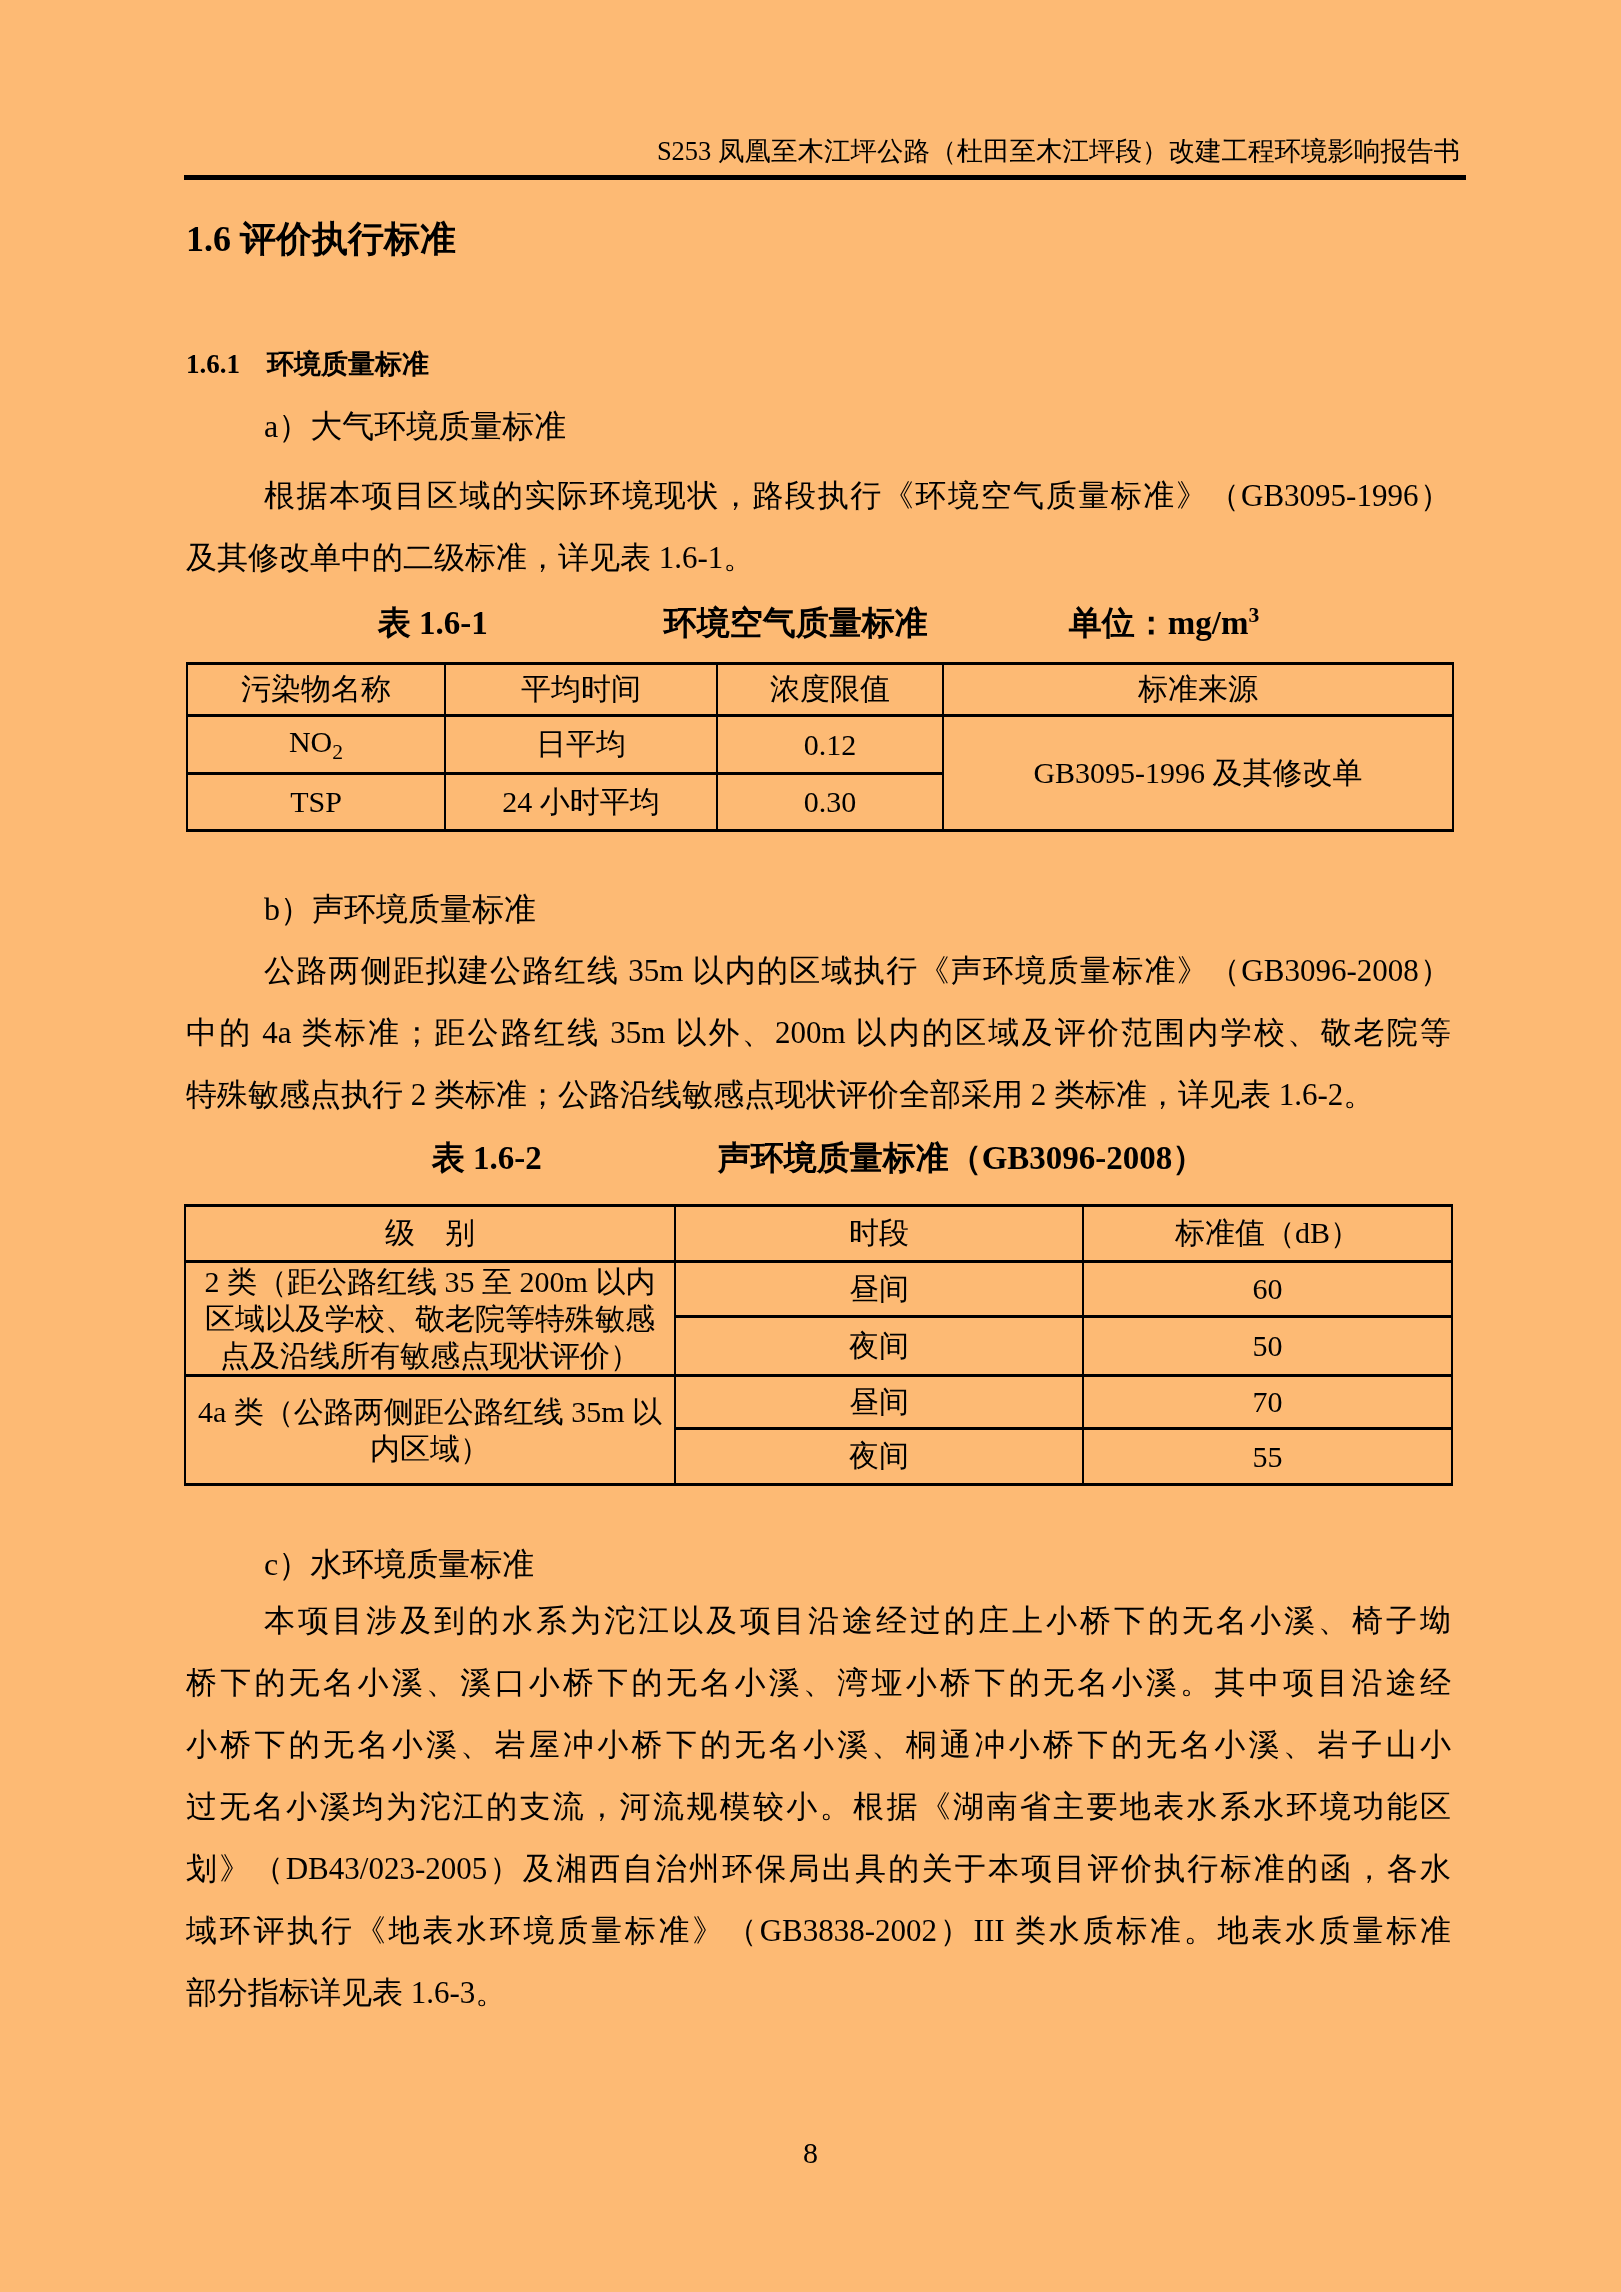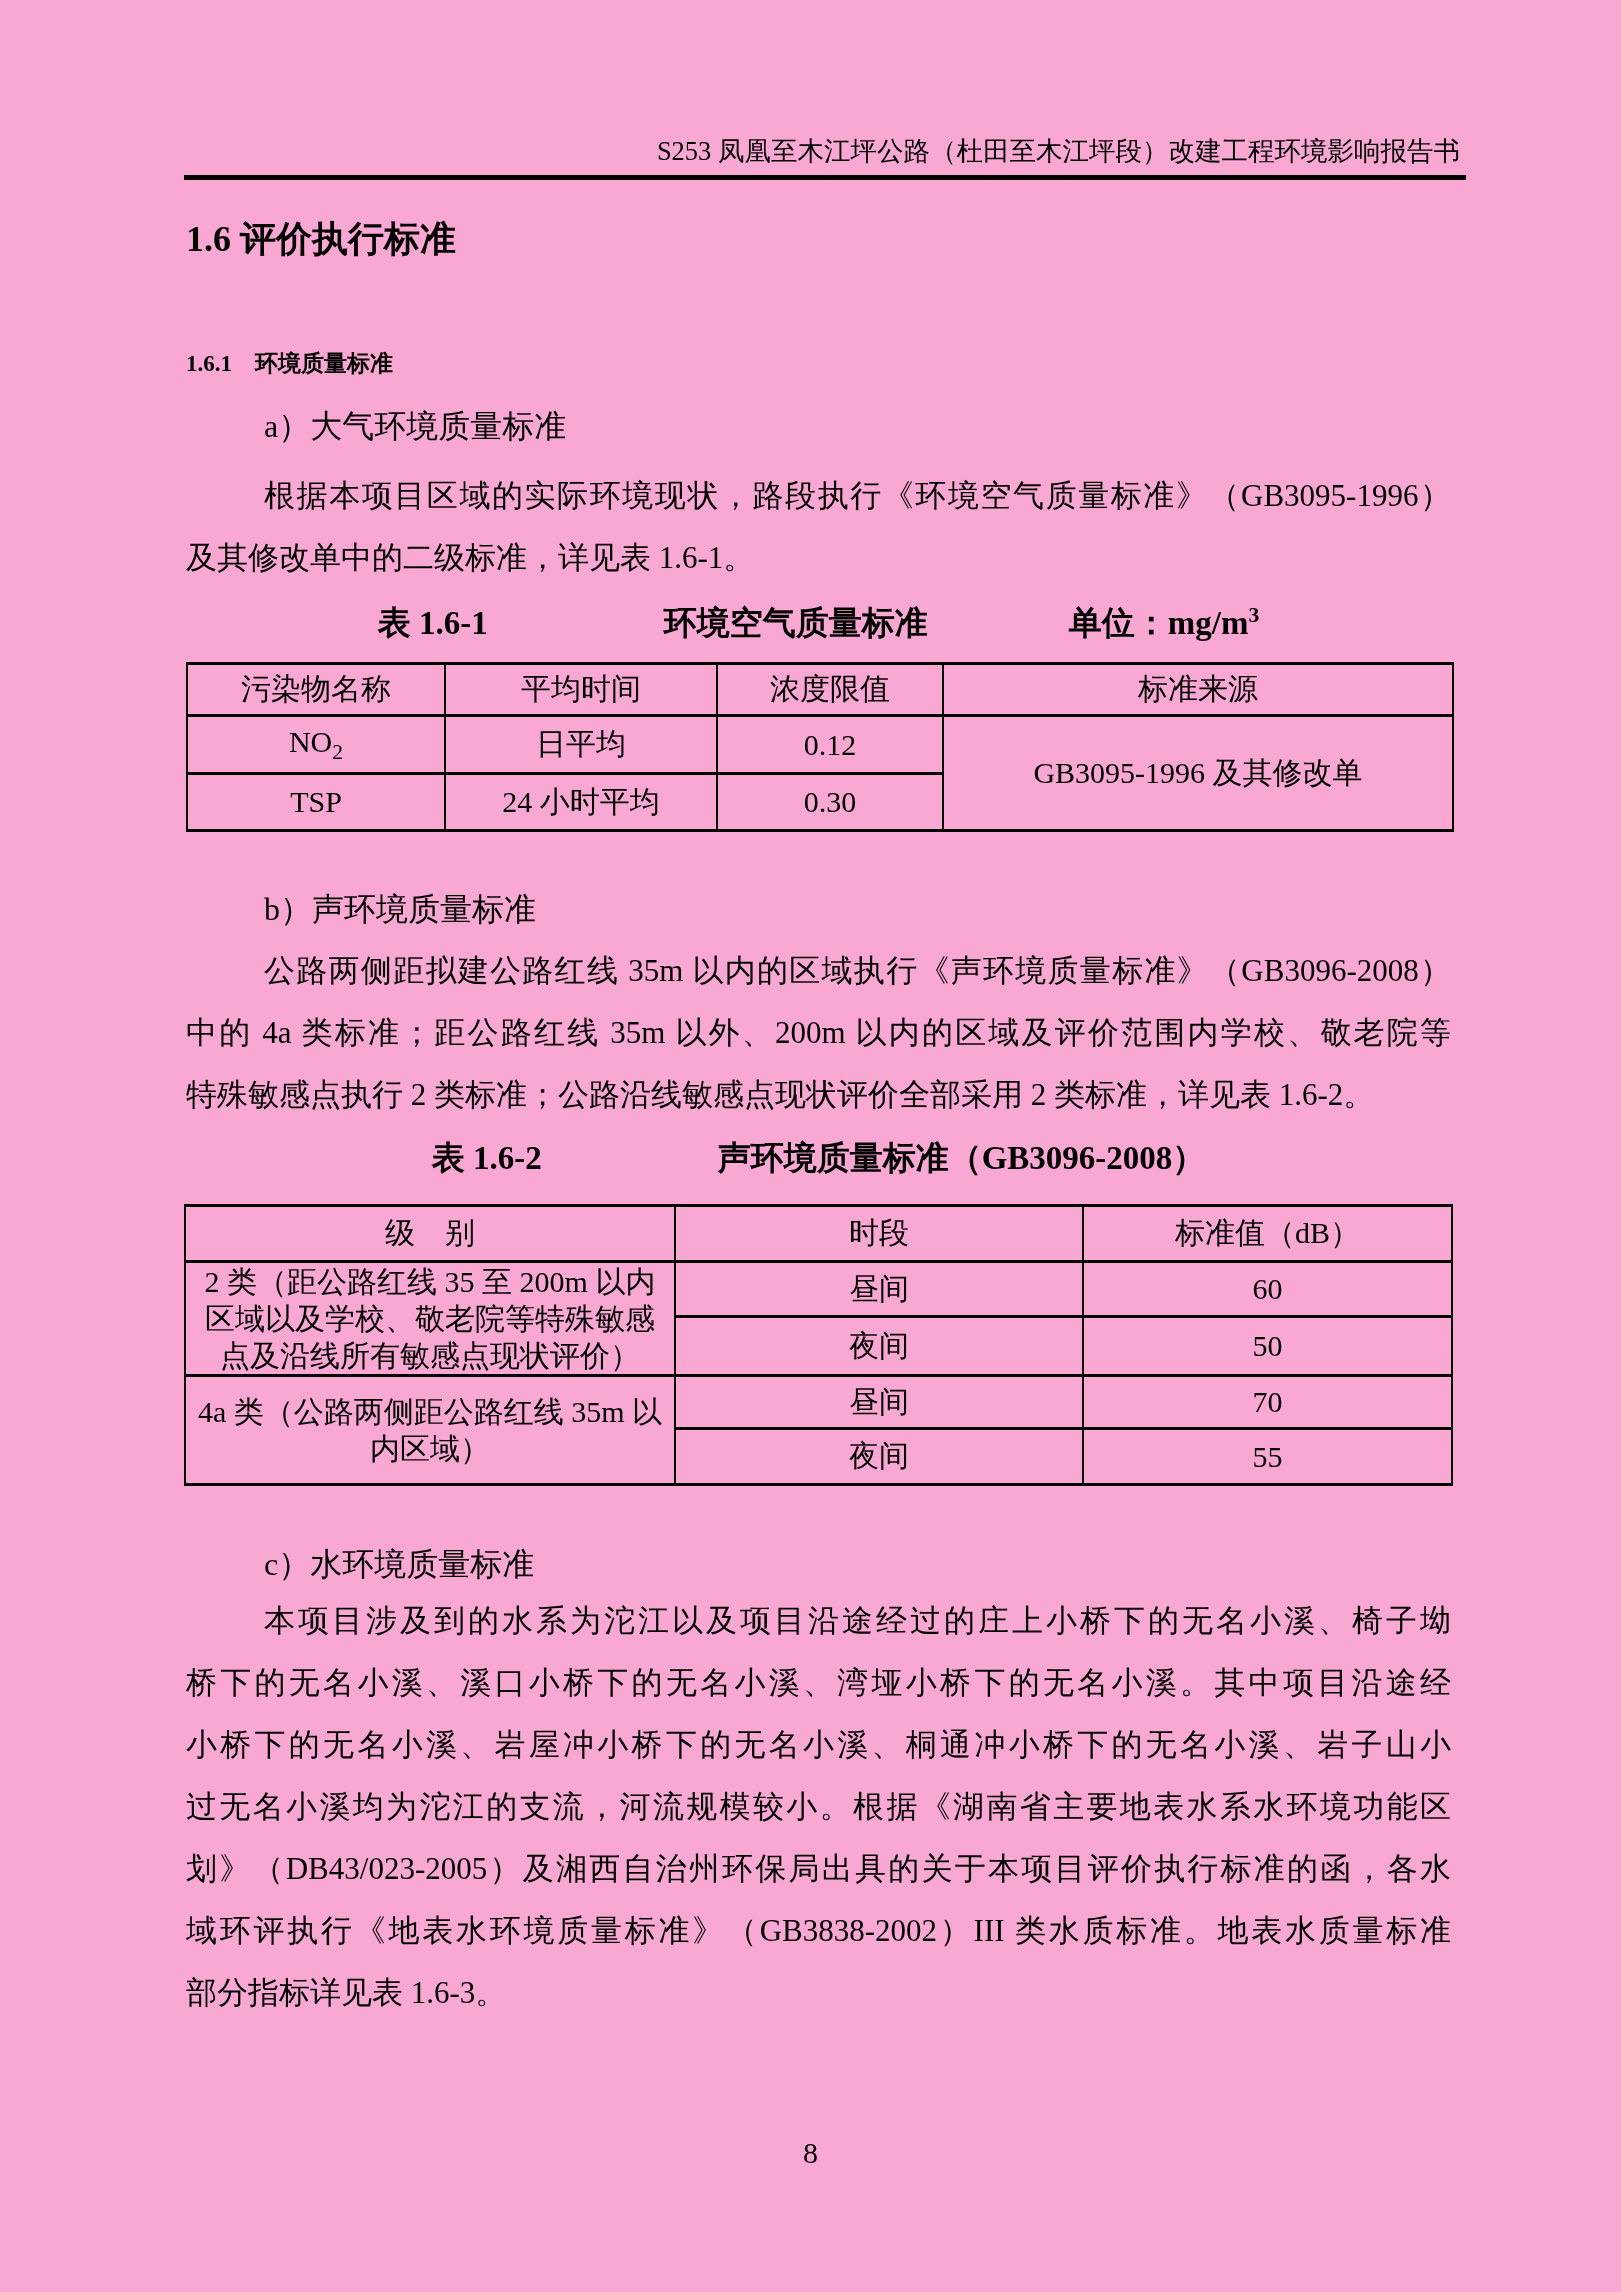--- a/index.html
+++ b/index.html
@@ -1,42 +1,42 @@
 <!DOCTYPE html>
 <html lang="zh"><head>
 <meta charset="utf-8">
 <style>
   * { margin: 0; padding: 0; box-sizing: border-box; }
   html, body { background: #ffffff; }
   .page {
     position: relative;
     width: 1621px;
     height: 2293px;
-    background: #f9a8d4;
+    background: #fdba74;
     color: #000000;
     font-family: "Liberation Serif", serif;
     overflow: hidden;
   }
   .abs { position: absolute; }
 
   
   .hdr-title {
     top: 133px; right: 161px;
     font-size: 26.5px;
     white-space: nowrap;
   }
   .hdr-rule {
     top: 175px; left: 184px;
     width: 1282px; height: 4.9px;
     background: #000000;
   }
 
   
   .h-main   { top: 208px; left: 186px; width: 1265px; font-size: 36px; font-weight: bold; line-height: 62px; }
-  .h-sub    { top: 333px; left: 186px; width: 1265px; font-size: 23px; font-weight: bold; line-height: 62px; }
+  .h-sub    { top: 333px; left: 186px; width: 1265px; font-size: 27px; font-weight: bold; line-height: 62px; }
   .h-item   { left: 186px; width: 1265px; font-size: 32px; line-height: 62px; text-indent: 78px; }
   .h-item-a { top: 395px; }
   .h-item-b { top: 878px; }
   .h-item-c { top: 1533px; }
 
   
   .para { left: 186px; width: 1265px; font-size: 31px; line-height: 62px; }
   .para-intro { top: 272px; }
   .para-a { top: 465px; }
   .para-b { top: 940px; }

